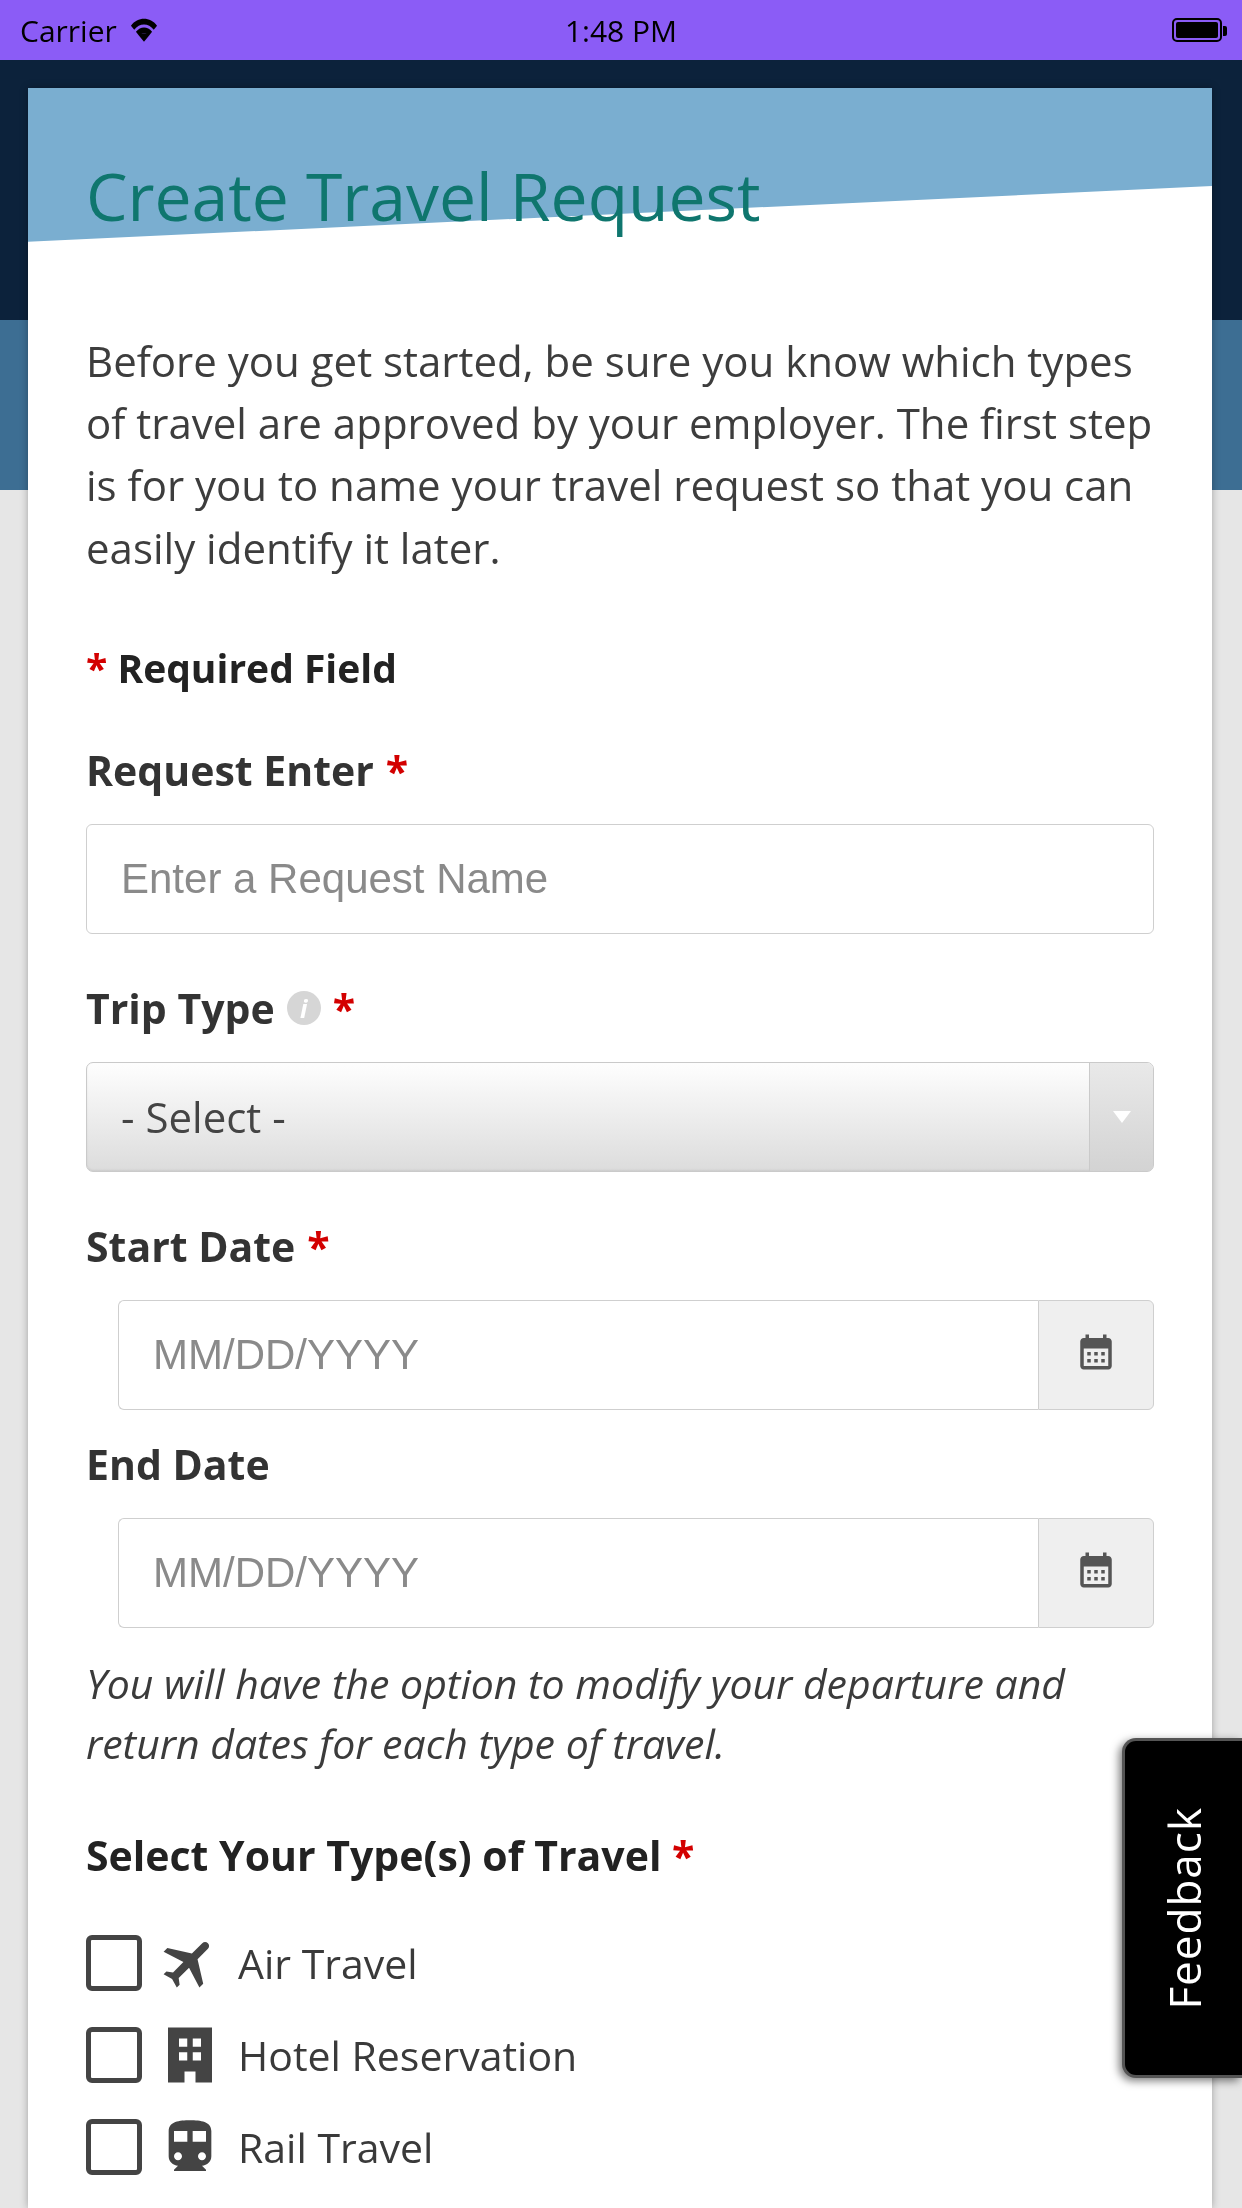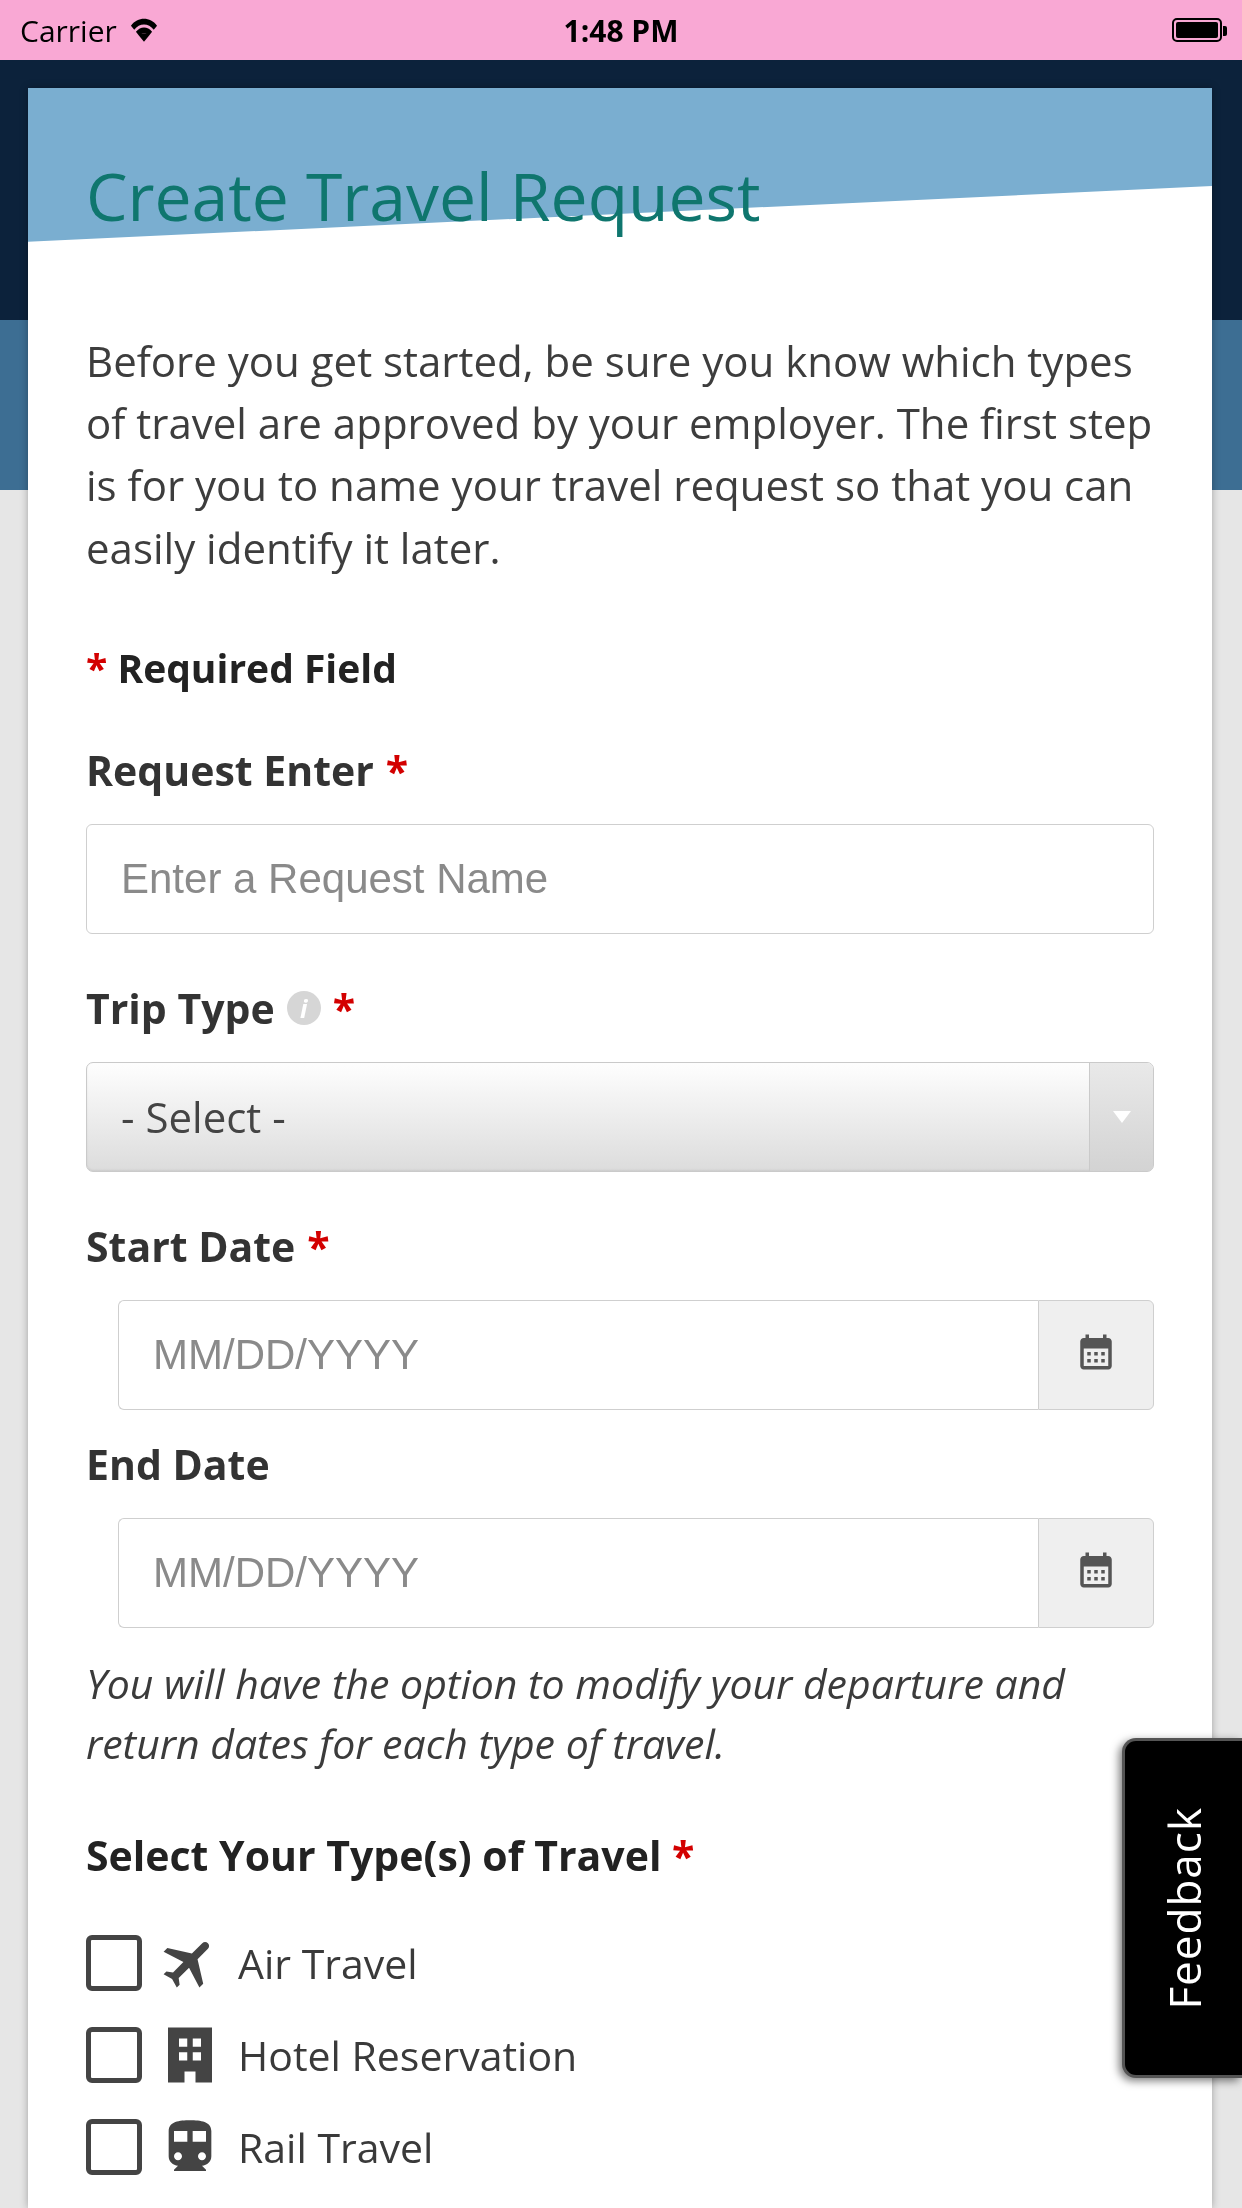--- a/index.html
+++ b/index.html
@@ -2,26 +2,26 @@
 <html><head>
 <meta charset="utf-8">
 <style>
   * { box-sizing: border-box; margin: 0; padding: 0; }
   html, body { width: 1242px; height: 2208px; font-family: -apple-system, "Segoe UI", "Open Sans", Arial, sans-serif; }
   body { background: #6d7275; overflow: hidden; position: relative; }
 
   
   .status-bar {
     position: absolute; top: 0; left: 0; right: 0; height: 60px;
-    background: #f9a8d4; display: flex; align-items: center;
+    background: #8b5cf6; display: flex; align-items: center;
     justify-content: space-between; padding: 0 20px; font-size: 30px;
     font-weight: 400; color: #000; z-index: 100;
   }
   .status-left { display: flex; align-items: center; gap: 10px; }
-  .status-center { position: absolute; left: 50%; transform: translateX(-50%); font-weight: 700; }
+  .status-center { position: absolute; left: 50%; transform: translateX(-50%); font-weight: 400; }
   .battery { display: inline-block; width: 50px; height: 24px; border: 2.5px solid #000; border-radius: 5px; position: relative; }
   .battery::after { content: ""; position: absolute; right: -7px; top: 6px; width: 4px; height: 10px; background: #000; border-radius: 0 2px 2px 0; }
   .battery-fill { position: absolute; inset: 2px; background: #000; border-radius: 2px; }
 
   
   .dark-band {
     position: absolute; left: 0; right: 0; top: 60px; height: 260px;
     background: #0c223b; z-index: 1;
   }
   .blue-band {

